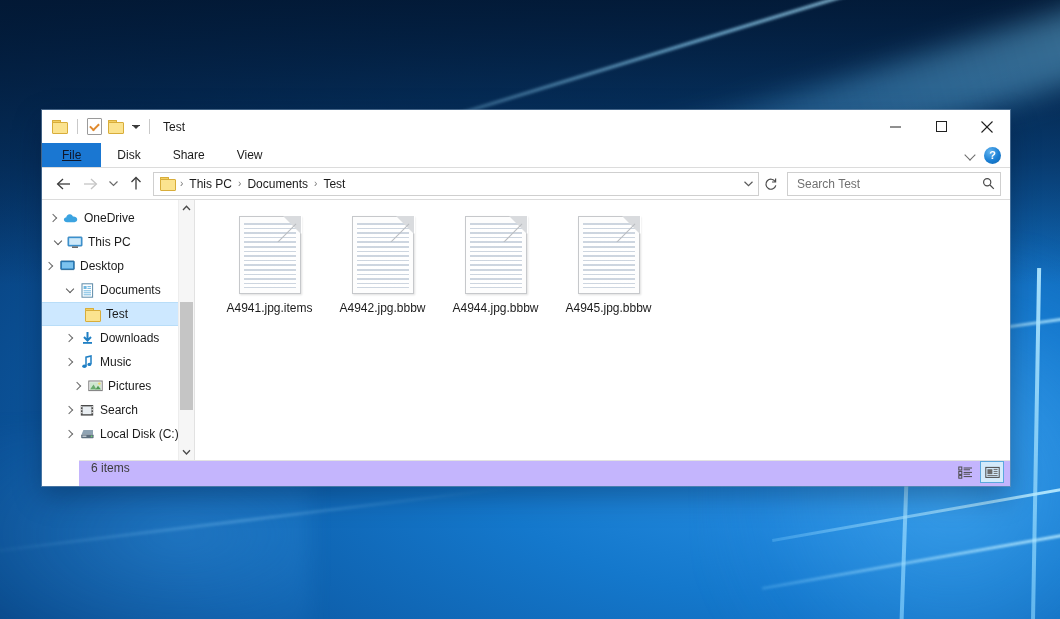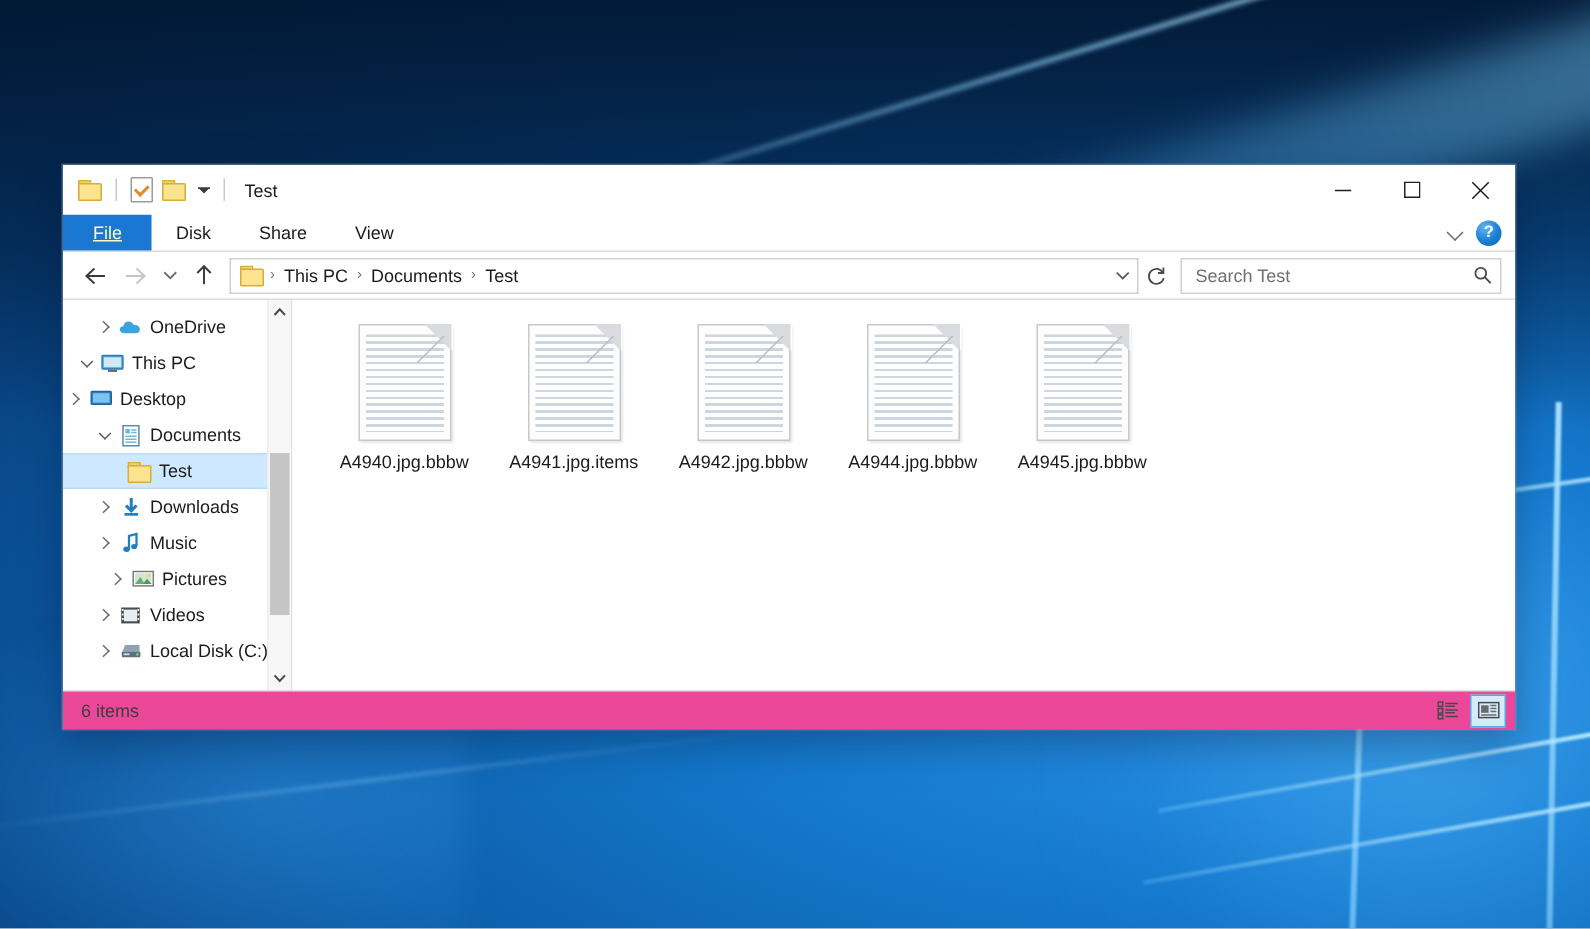--- a/index.html
+++ b/index.html
@@ -189,21 +189,21 @@
     flex: 0 0 auto;
   }
   .rtab {
     padding: 0 16px;
     display: flex; align-items: center;
     font-size: 12px;
     color: #1b1b1b;
   }
   .rtab.file {
     background: #1a77d2;
-    color: #fef9c3;
+    color: #0f172a;
     padding: 0 20px;
     text-decoration: underline;
   }
   .ribbon-right {
     margin-left: auto;
     display: flex; align-items: center; gap: 8px; padding-right: 9px;
   }
   .chev-down {
     width: 12px; height: 12px; position: relative;
   }
@@ -428,26 +428,26 @@
     color: #1b1b1b;
     text-align: center;
     white-space: nowrap;
   }
 
   
   .statusbar {
     height: 25px;
     flex: 0 0 auto;
     border-top: 1px solid #e2e2e2;
-    background: #ec4899;
-    display: flex;
-    align-items: center;
+    background: #c4b5fd;
+    display: flex;
     padding: 0 6px 0 12px;
     font-size: 12px;
     color: #3c3c3c;
+    margin-left: 37px;
   }
   .viewbtns {
     margin-left: auto;
     display: flex;
     gap: 3px;
   }
   .vbtn {
     width: 22px; height: 20px;
     display: flex; align-items: center; justify-content: center;
     border: 1px solid transparent;
@@ -584,21 +584,21 @@
           <line x1="8" y1="8" x2="11.8" y2="11.8" stroke="#4a4a4a" stroke-width="1.2"></line>
         </svg>
       </div>
     </div>
 
     <div class="body">
 
       <div class="navpane">
         <div class="tree">
 
-          <div class="tnode" style="padding-left:20px;">
+          <div class="tnode" style="padding-left:4px;">
             <span class="expander closed"></span>
             <span class="tico">
               <svg width="16" height="12" viewBox="0 0 16 12">
                   <path d="M4.2 10.2 C1.9 10.2 0.6 8.8 0.9 7.3 C1.15 6.05 2.3 5.4 3.2 5.5 C3.4 3.5 5.1 2.1 7 2.3 C8.5 2.45 9.5 3.4 9.95 4.5 C11.9 4.2 13.9 5.3 14.2 7.1 C14.5 8.9 13.2 10.2 11.5 10.2 Z" fill="#3ba3e0"></path>
                 </svg>
             </span>
             <span class="tlabel">OneDrive</span>
           </div>
 
           <div class="tnode" style="padding-left:8px;">
@@ -694,21 +694,21 @@
                   <rect x="0.8" y="1" width="12.4" height="10.6" fill="#4b4b4b"></rect>
                   <rect x="2.6" y="2.4" width="8.8" height="7.8" fill="#e9eef2"></rect>
                   <rect x="1.2" y="2" width="1.2" height="1.3" fill="#f0f0f0"></rect>
                   <rect x="1.2" y="5" width="1.2" height="1.3" fill="#f0f0f0"></rect>
                   <rect x="1.2" y="8" width="1.2" height="1.3" fill="#f0f0f0"></rect>
                   <rect x="11.6" y="2" width="1.2" height="1.3" fill="#f0f0f0"></rect>
                   <rect x="11.6" y="5" width="1.2" height="1.3" fill="#f0f0f0"></rect>
                   <rect x="11.6" y="8" width="1.2" height="1.3" fill="#f0f0f0"></rect>
                 </svg>
             </span>
-            <span class="tlabel">Videos</span>
+            <span class="tlabel">Search</span>
           </div>
 
           <div class="tnode" style="padding-left:20px;">
             <span class="expander closed"></span>
             <span class="tico">
               <svg width="15" height="12" viewBox="0 0 15 12">
                   <path d="M1.6 6.4 L3.4 2 L13 2 L13 6.4 Z" fill="#8fa3b3"></path>
                   <rect x="1.2" y="6.4" width="12.4" height="3.8" rx="0.8" fill="#5d6f7e"></rect>
                   <rect x="2.4" y="7.6" width="4" height="1.2" fill="#cfd8df"></rect>
                   <circle cx="11.6" cy="8.3" r="0.9" fill="#6fd36f"></circle>
@@ -730,30 +730,20 @@
             <svg width="9" height="6" viewBox="0 0 9 6">
                 <path d="M1 1.2 L4.5 5 L8 1.2" fill="none" stroke="#4a4a4a" stroke-width="1.3"></path>
               </svg>
           </div>
         </div>
       </div>
 
       <div class="content">
         <div class="filegrid">
 
-          <div class="fileitem">
-            <div class="docicon">
-              <div class="page"></div>
-                <div class="lines"></div>
-              <div class="fold-cut"></div>
-                <div class="fold"></div>
-                <div class="fold-edge"></div>
-            </div>
-            <div class="fname">A4940.jpg.bbbw</div>
-          </div>
 
           <div class="fileitem">
             <div class="docicon">
               <div class="page"></div>
                 <div class="lines"></div>
               <div class="fold-cut"></div>
                 <div class="fold"></div>
                 <div class="fold-edge"></div>
             </div>
             <div class="fname">A4941.jpg.items</div>

